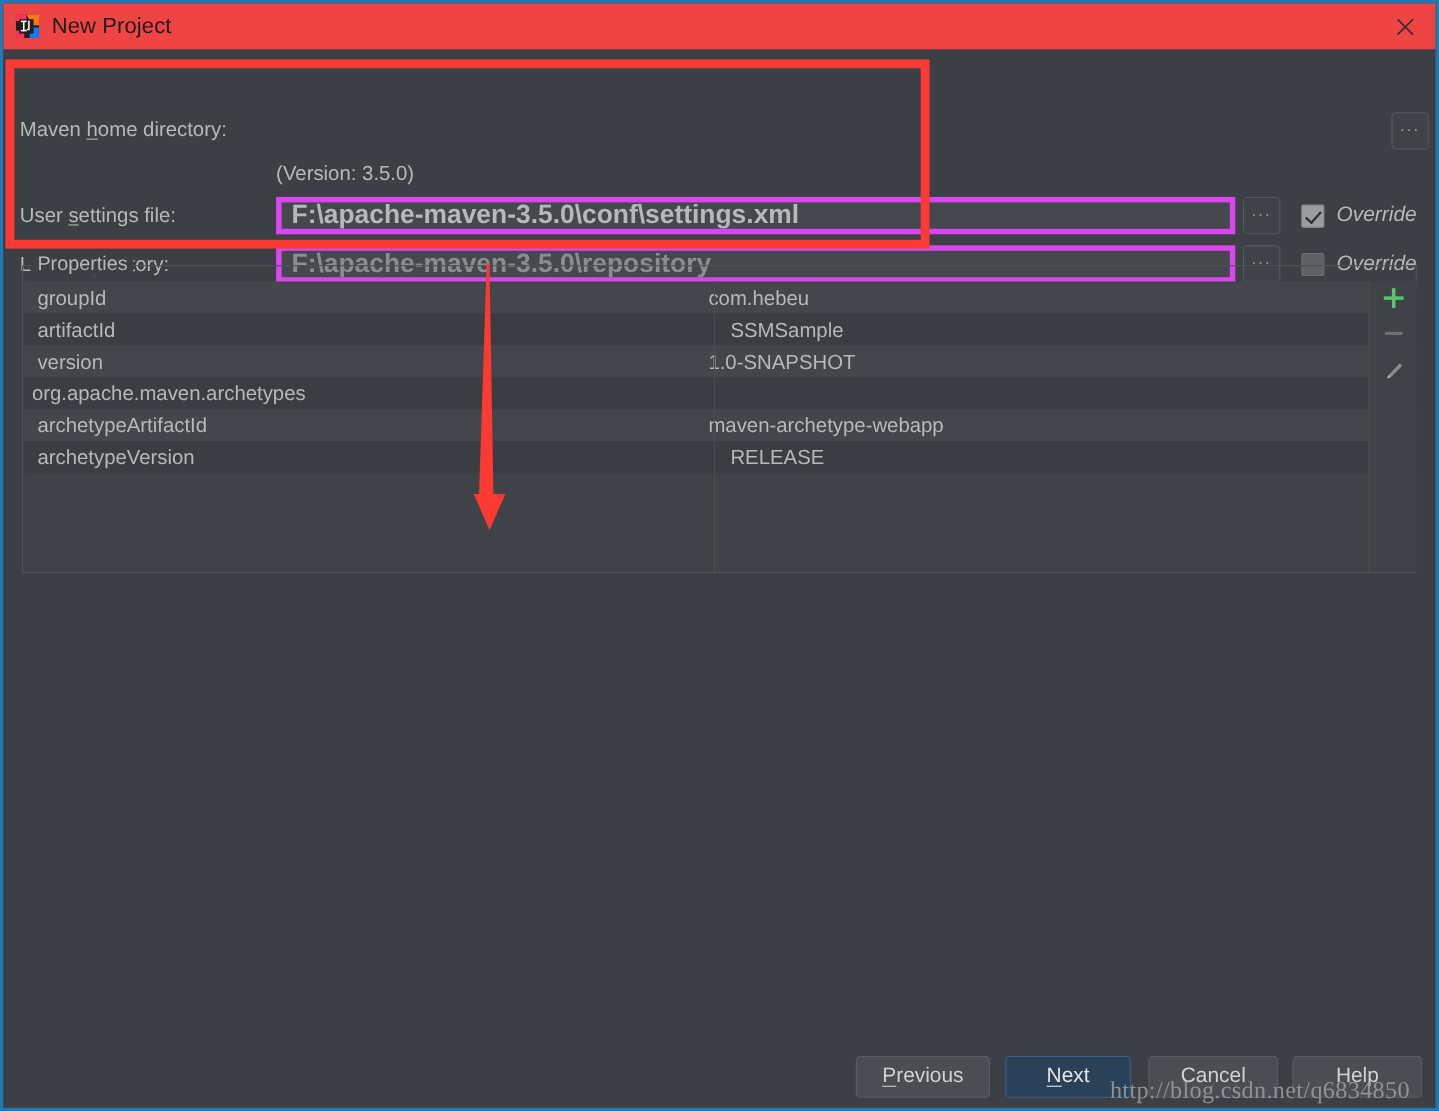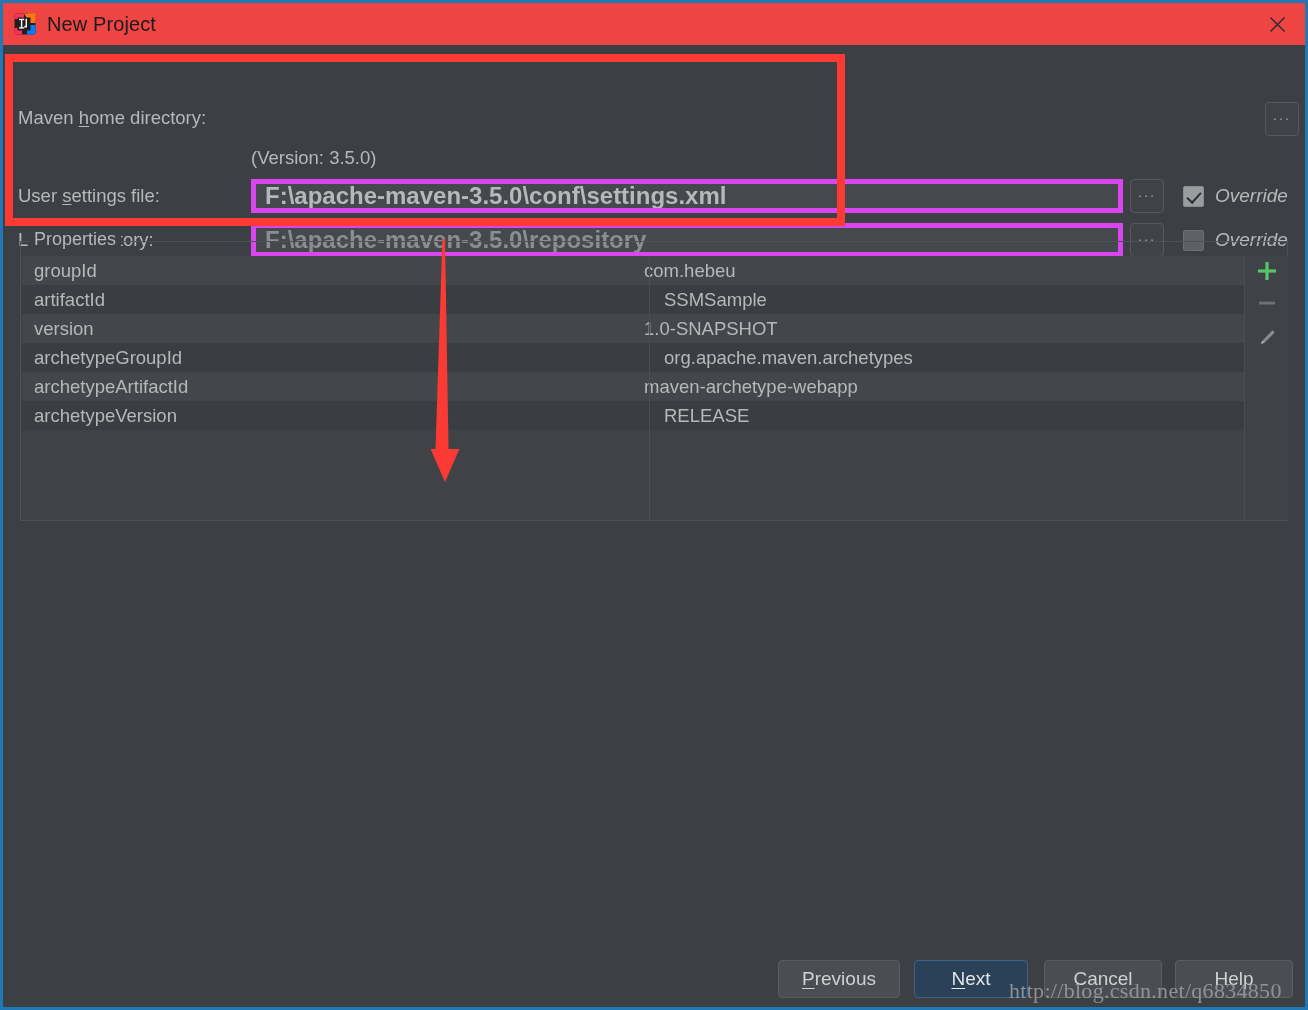--- a/index.html
+++ b/index.html
@@ -389,21 +389,20 @@
         </div>
         <div class="prop-row even">
           <span class="prop-key">artifactId</span>
           <span class="prop-val">SSMSample</span>
         </div>
         <div class="prop-row odd">
           <span class="prop-key">version</span>
           <span class="prop-val">1.0-SNAPSHOT</span>
         </div>
         <div class="prop-row even">
-          <span class="prop-key">archetypeGroupId</span>
           <span class="prop-val">org.apache.maven.archetypes</span>
         </div>
         <div class="prop-row odd">
           <span class="prop-key">archetypeArtifactId</span>
           <span class="prop-val">maven-archetype-webapp</span>
         </div>
         <div class="prop-row even">
           <span class="prop-key">archetypeVersion</span>
           <span class="prop-val">RELEASE</span>
         </div>

